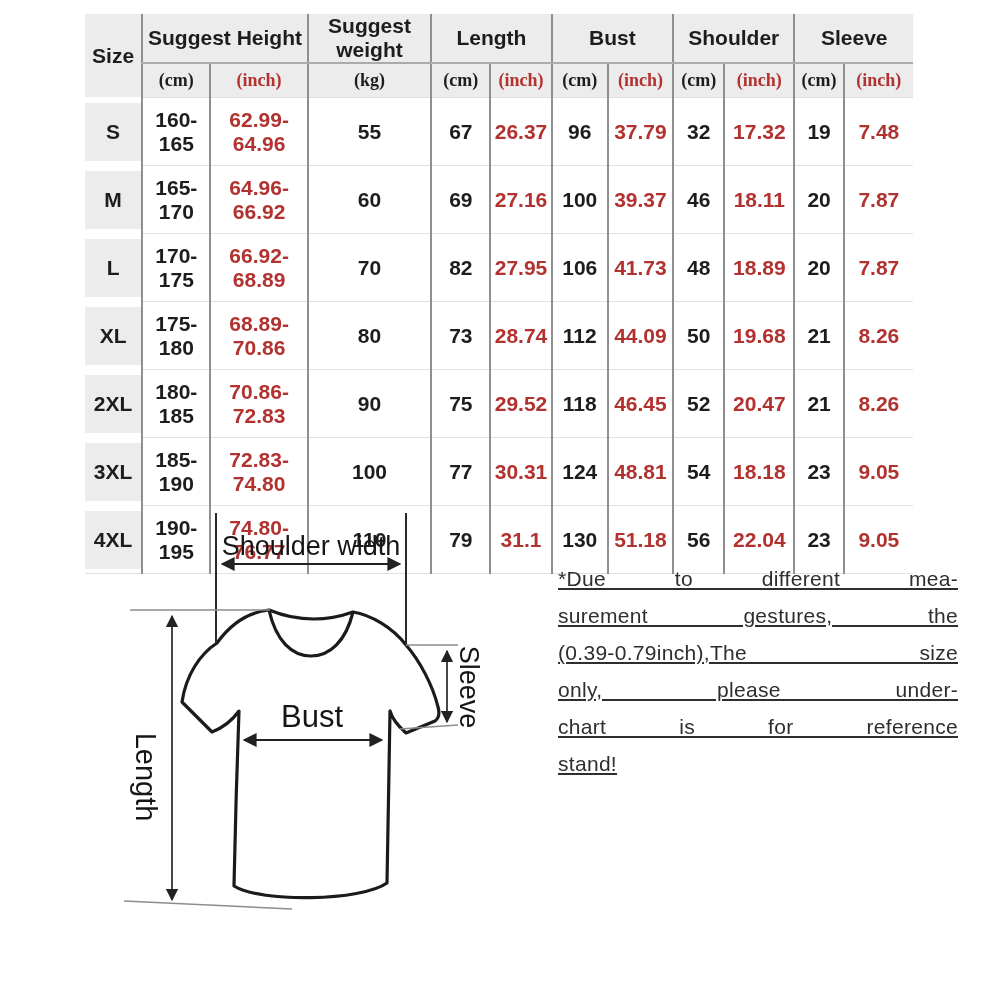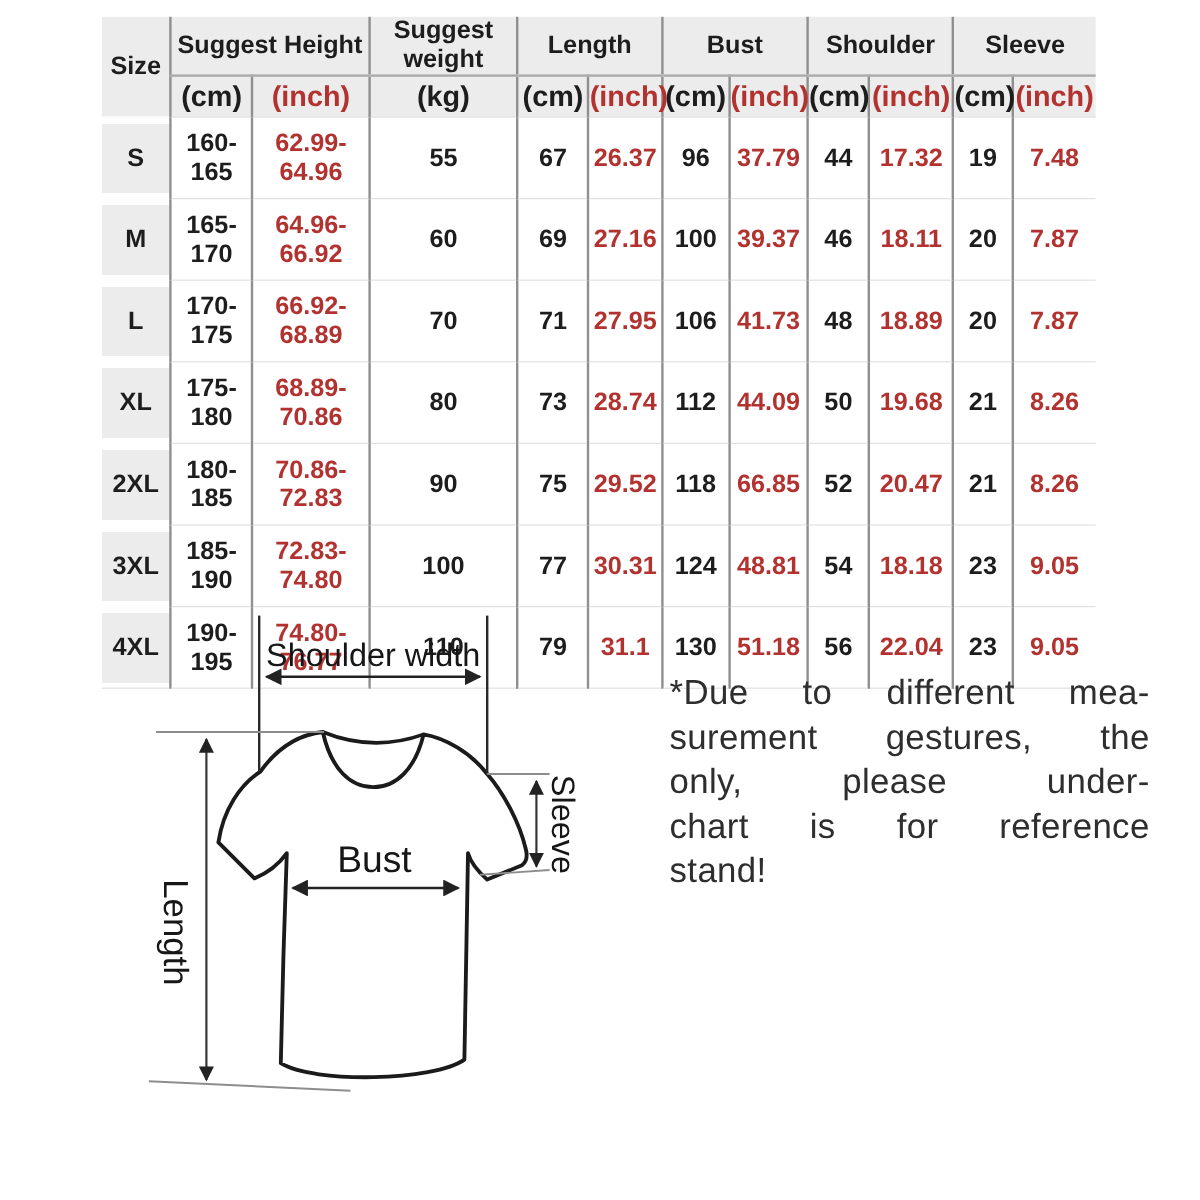--- a/index.html
+++ b/index.html
@@ -15,36 +15,36 @@
     font-family:"Liberation Sans",sans-serif;color:var(--ink);
   }
   
   .table-wrap{position:absolute;left:85px;top:14px;}
   table.size-chart{border-collapse:collapse;table-layout:fixed;width:828px;}
   th,td{text-align:center;vertical-align:middle;padding:0;border-left:2px solid var(--grid-line);}
   .no-left{border-left:none;}
   thead th{background:var(--header-bg);font-weight:700;}
   tr.h1 th{height:40px;font-size:21px;}
   tr.h1 th:not(.size-head){border-bottom:2px solid #ababab;}
-  tr.h2 th{height:33px;font-size:24px;}
+  tr.h2 th{height:33px;font-size:18px;font-family:Liberation Serif, serif;}
   th.size-head{font-size:21px;}
   tbody td{height:57px;font-size:21px;font-weight:700;border-top:1px solid var(--row-line);}
   tbody tr:last-child td{border-bottom:1px solid var(--row-line);}
   .inch{color:var(--accent-red);}
   td.col-size{
     background:var(--header-bg);background-clip:content-box;padding:5px 0;
     border-top:1px solid #ffffff;border-bottom:1px solid #ffffff;
   }
   
   .diagram{position:absolute;left:100px;top:505px;}
   .dim-label{font-family:"Liberation Sans",sans-serif;fill:#161616;}
   
   .note{
     position:absolute;left:558px;top:560px;width:400px;
-    font-size:29px;line-height:37px;letter-spacing:0.3px;color:#2e2e2e;
+    font-size:21px;line-height:37px;letter-spacing:0.3px;color:#2e2e2e;text-decoration:underline;
   }
   .note-line{text-align:justify;text-align-last:justify;text-justify:inter-word;}
   .note-line.last{text-align-last:left;}
 </style>
 </head>
 <body>
 
 <div class="table-wrap">
   <table class="size-chart">
     <colgroup>
@@ -88,21 +88,21 @@
     <tbody>
         <tr>
           <td class="col-size no-left">S</td>
           <td>160-165</td>
           <td class="inch">62.99-64.96</td>
           <td>55</td>
           <td>67</td>
           <td class="inch">26.37</td>
           <td>96</td>
           <td class="inch">37.79</td>
-          <td>44</td>
+          <td>32</td>
           <td class="inch">17.32</td>
           <td>19</td>
           <td class="inch">7.48</td>
         </tr>
         <tr>
           <td class="col-size no-left">M</td>
           <td>165-170</td>
           <td class="inch">64.96-66.92</td>
           <td>60</td>
           <td>69</td>
@@ -112,21 +112,21 @@
           <td>46</td>
           <td class="inch">18.11</td>
           <td>20</td>
           <td class="inch">7.87</td>
         </tr>
         <tr>
           <td class="col-size no-left">L</td>
           <td>170-175</td>
           <td class="inch">66.92-68.89</td>
           <td>70</td>
-          <td>71</td>
+          <td>82</td>
           <td class="inch">27.95</td>
           <td>106</td>
           <td class="inch">41.73</td>
           <td>48</td>
           <td class="inch">18.89</td>
           <td>20</td>
           <td class="inch">7.87</td>
         </tr>
         <tr>
           <td class="col-size no-left">XL</td>
@@ -143,21 +143,21 @@
           <td class="inch">8.26</td>
         </tr>
         <tr>
           <td class="col-size no-left">2XL</td>
           <td>180-185</td>
           <td class="inch">70.86-72.83</td>
           <td>90</td>
           <td>75</td>
           <td class="inch">29.52</td>
           <td>118</td>
-          <td class="inch">66.85</td>
+          <td class="inch">46.45</td>
           <td>52</td>
           <td class="inch">20.47</td>
           <td>21</td>
           <td class="inch">8.26</td>
         </tr>
         <tr>
           <td class="col-size no-left">3XL</td>
           <td>185-190</td>
           <td class="inch">72.83-74.80</td>
           <td>100</td>
@@ -227,16 +227,17 @@
 
   <line x1="306" y1="140" x2="358" y2="140" stroke="#8d8d8d" stroke-width="1.6"></line>
   <line x1="300" y1="224" x2="358" y2="220" stroke="#8d8d8d" stroke-width="1.6"></line>
   <line x1="347" y1="146" x2="347" y2="217" stroke="#333" stroke-width="1.8" marker-start="url(#ae)" marker-end="url(#ae)"></line>
   <text class="dim-label" transform="rotate(90 369 182)" x="369" y="182" text-anchor="middle" dominant-baseline="central" font-size="27">Sleeve</text>
 </svg>
 
 <div class="note">
     <div class="note-line">*Due to different mea-</div>
     <div class="note-line">surement gestures, the</div>
+    <div class="note-line">(0.39-0.79inch),The size</div>
     <div class="note-line">only, please under-</div>
     <div class="note-line">chart is for reference</div>
     <div class="note-line last">stand!</div>
   </div>
 
 </body></html>

